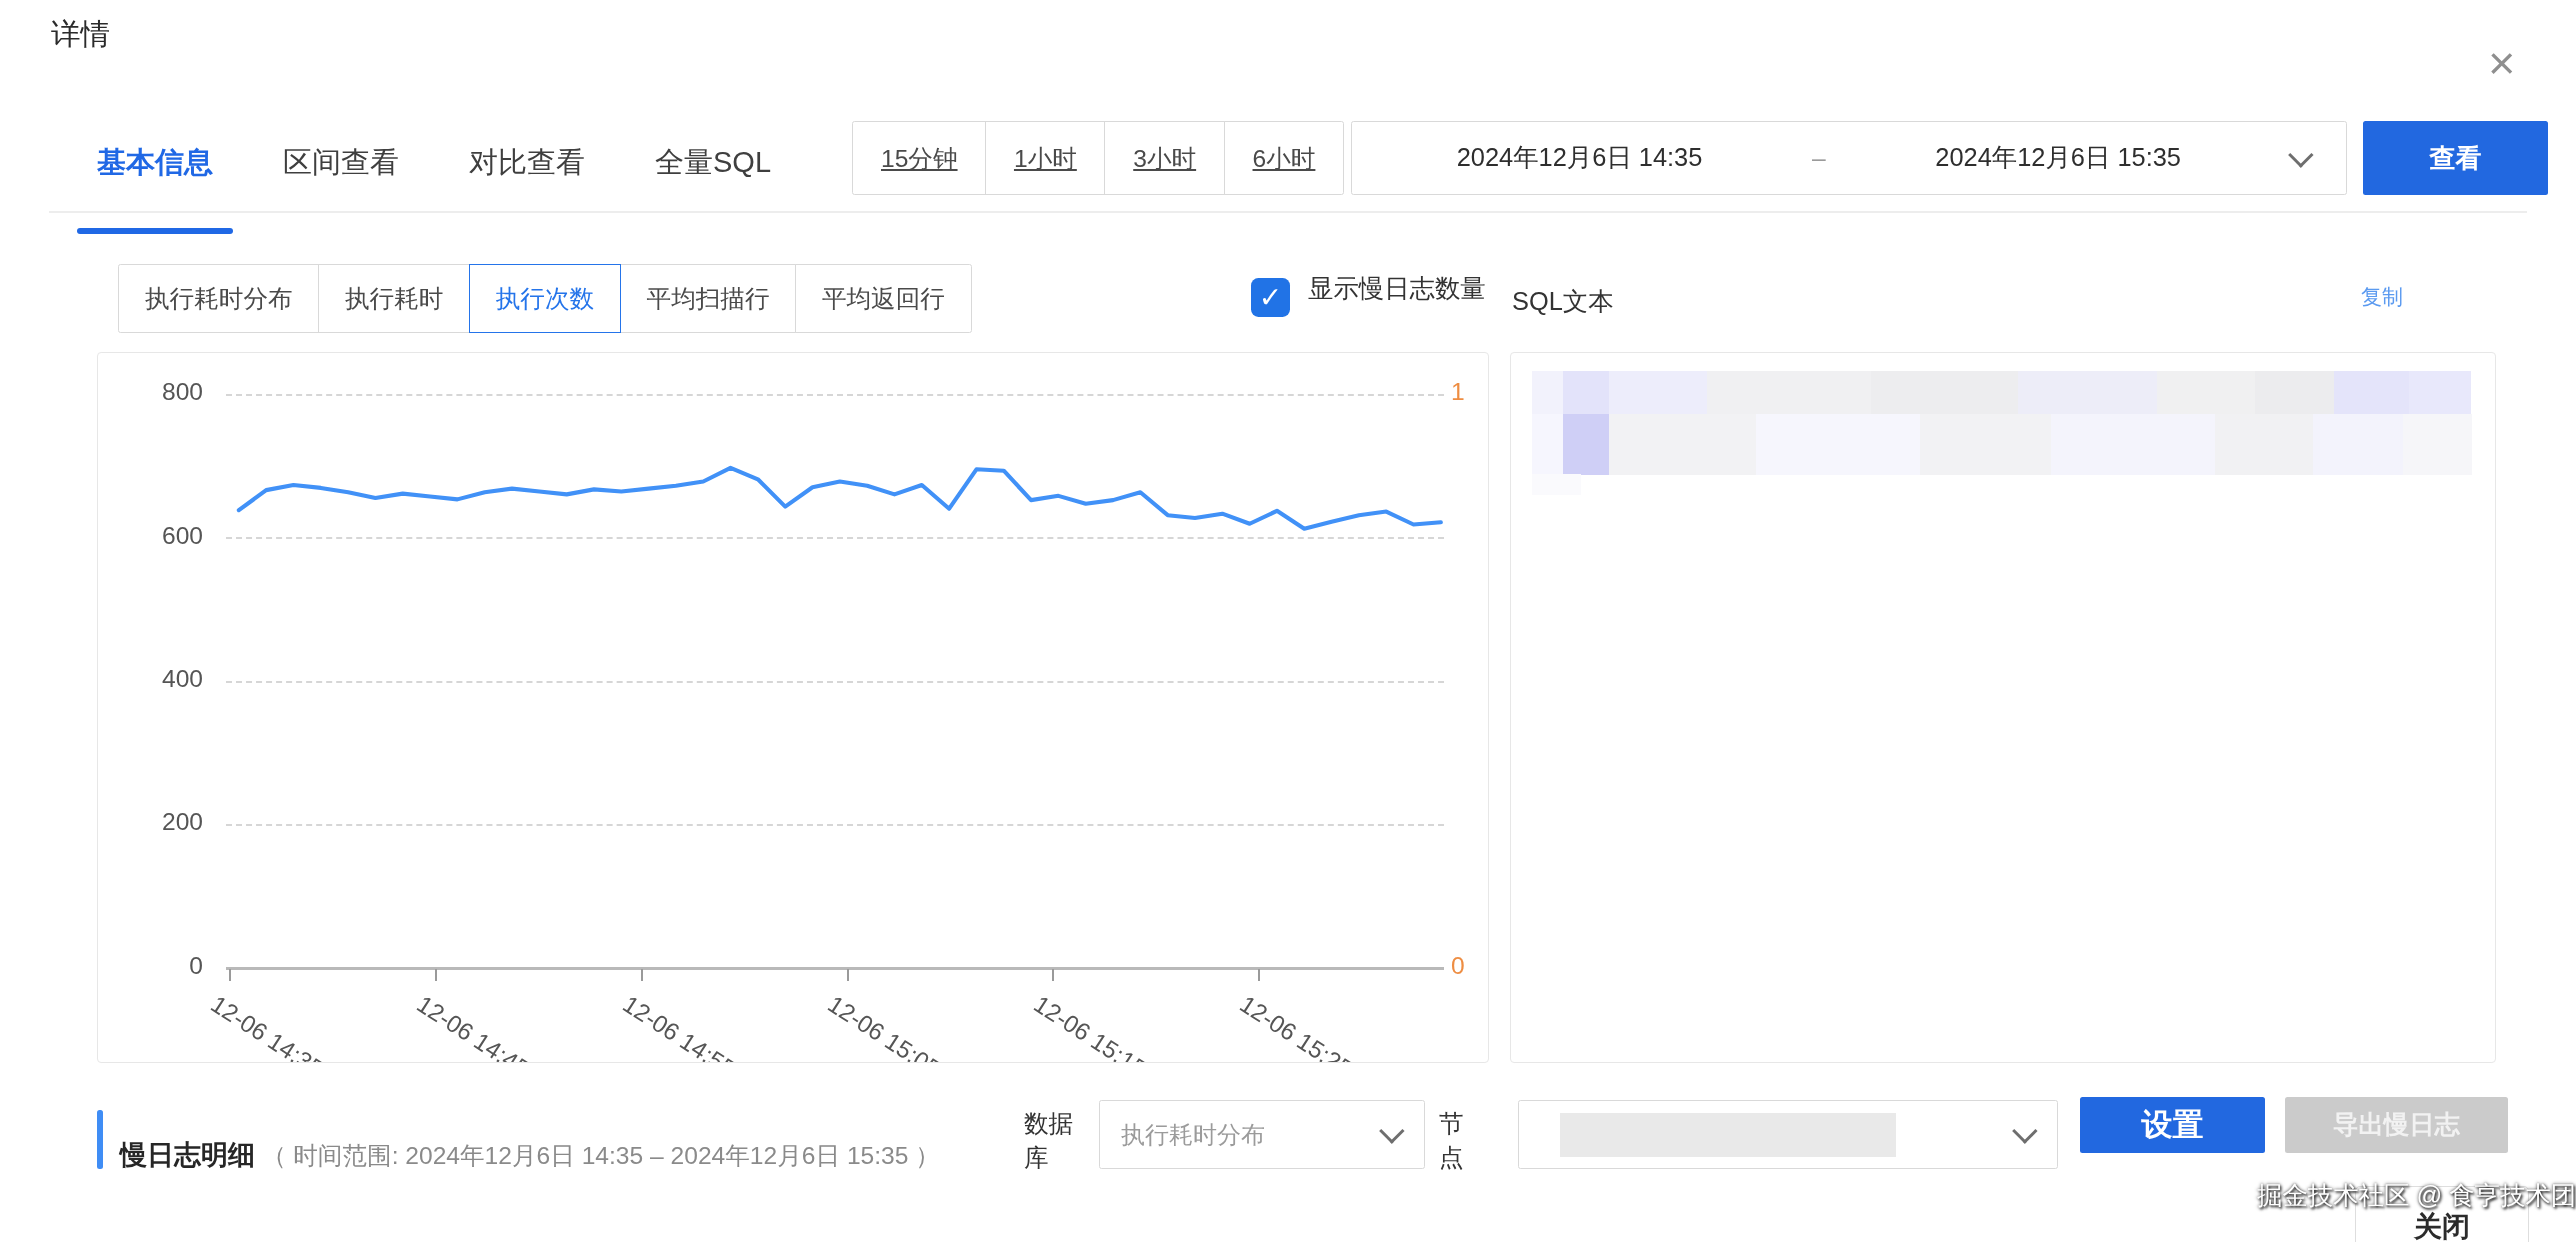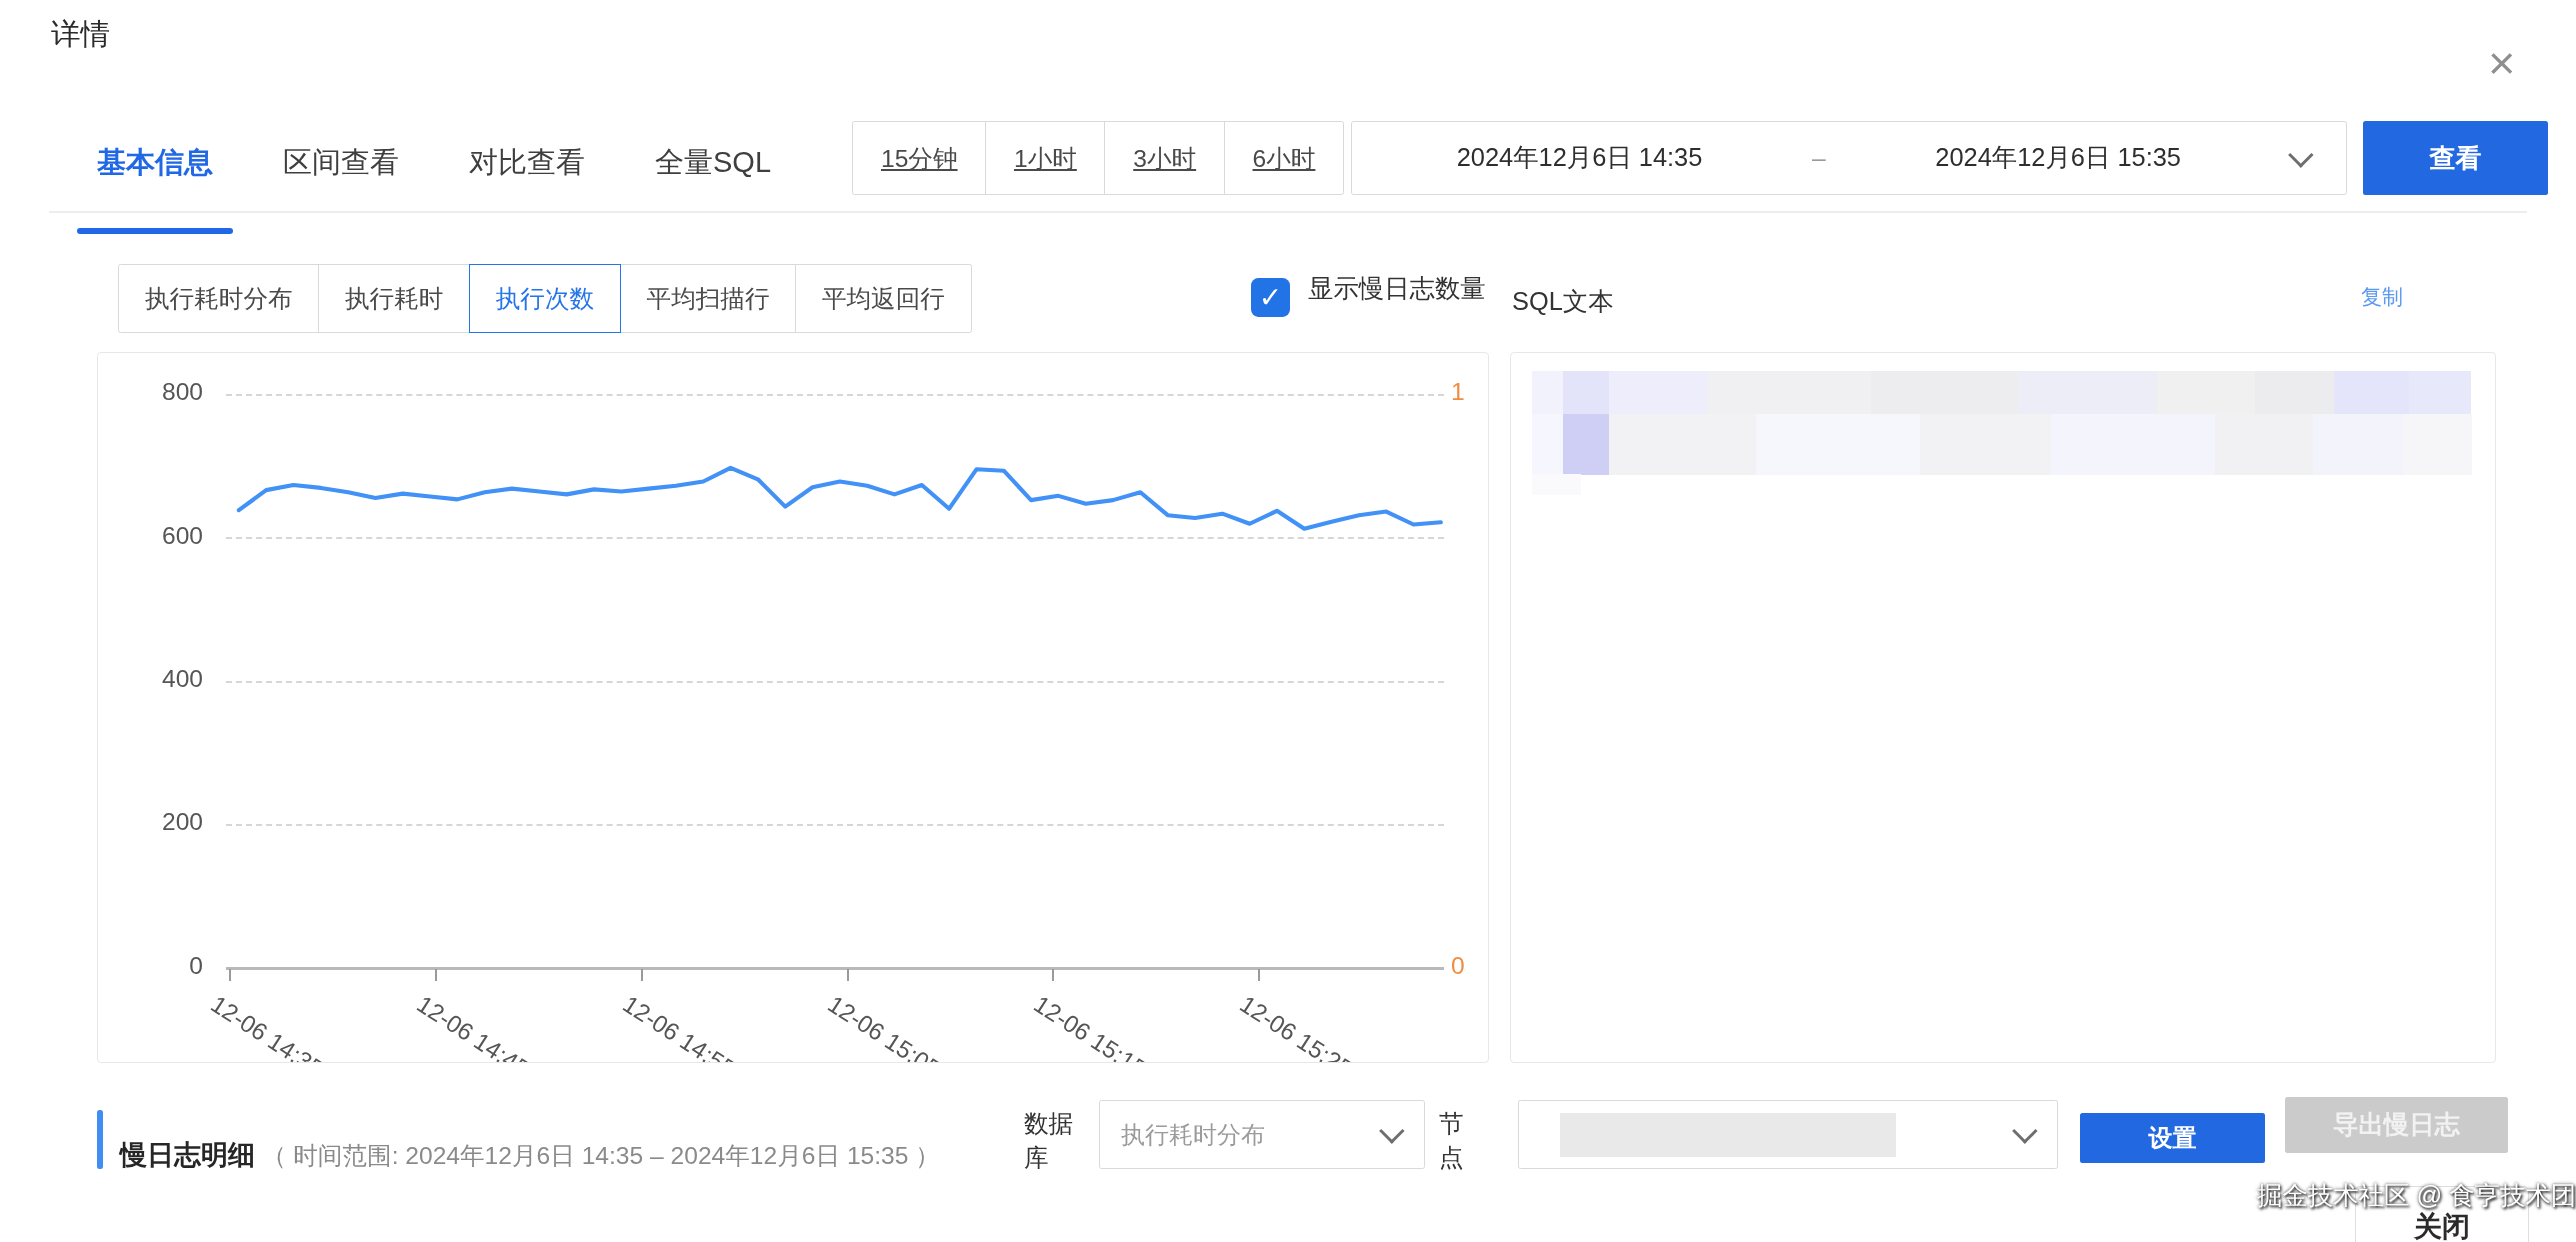--- a/index.html
+++ b/index.html
@@ -79,21 +79,21 @@
   .db-label{left:1024px;top:1107px;width:54px;}
   .node-label{left:1439px;top:1107px;width:29.5px;}
   .select{border:1.6px solid #d9d9d9;border-radius:2.5px;background:#fff;box-sizing:border-box;
     display:flex;align-items:center;cursor:pointer;}
   .db-select{left:1099px;top:1100px;width:326px;height:69px;}
   .db-select .placeholder{font-size:24px;color:#9b9b9b;padding-left:21px;flex:1;}
   .node-select{left:1518px;top:1100px;width:540px;height:69px;}
   .node-select .blur-val{margin-left:41px;width:336px;height:44px;background:#e9e9e9;flex:none;}
   .node-select .spacer{flex:1;}
   .select .chev{margin:-6.6px 23px 0 6.6px;}
-  .settings-btn{left:2080px;top:1097px;width:185px;height:50px;font-size:24px;margin-top:16px;}
+  .settings-btn{left:2080px;top:1097px;width:185px;height:56px;font-size:31px;}
   .export-btn{left:2285px;top:1097px;width:223px;height:56px;background:#cbcbcb;color:#f2f2f2;border:none;
     border-radius:2.5px;font-size:25.4px;font-weight:700;display:flex;align-items:center;justify-content:center;
     cursor:not-allowed;font-family:inherit;}
   .close-btn-bottom{left:2355px;top:1186px;width:174px;height:79px;background:#fff;border:1.6px solid #dedede;
     border-radius:4.9px;box-sizing:border-box;display:flex;justify-content:center;cursor:pointer;
     font-size:28px;font-weight:600;color:#2b2b2b;padding-top:21px;}
   .watermark{left:2257px;top:1179px;font-size:25.4px;color:#fff;white-space:nowrap;z-index:5;
     text-shadow:0 0 3.3px rgba(0,0,0,.85),1.6px 1.6px 2.5px rgba(40,40,40,.9);}
 </style>
 </head>

